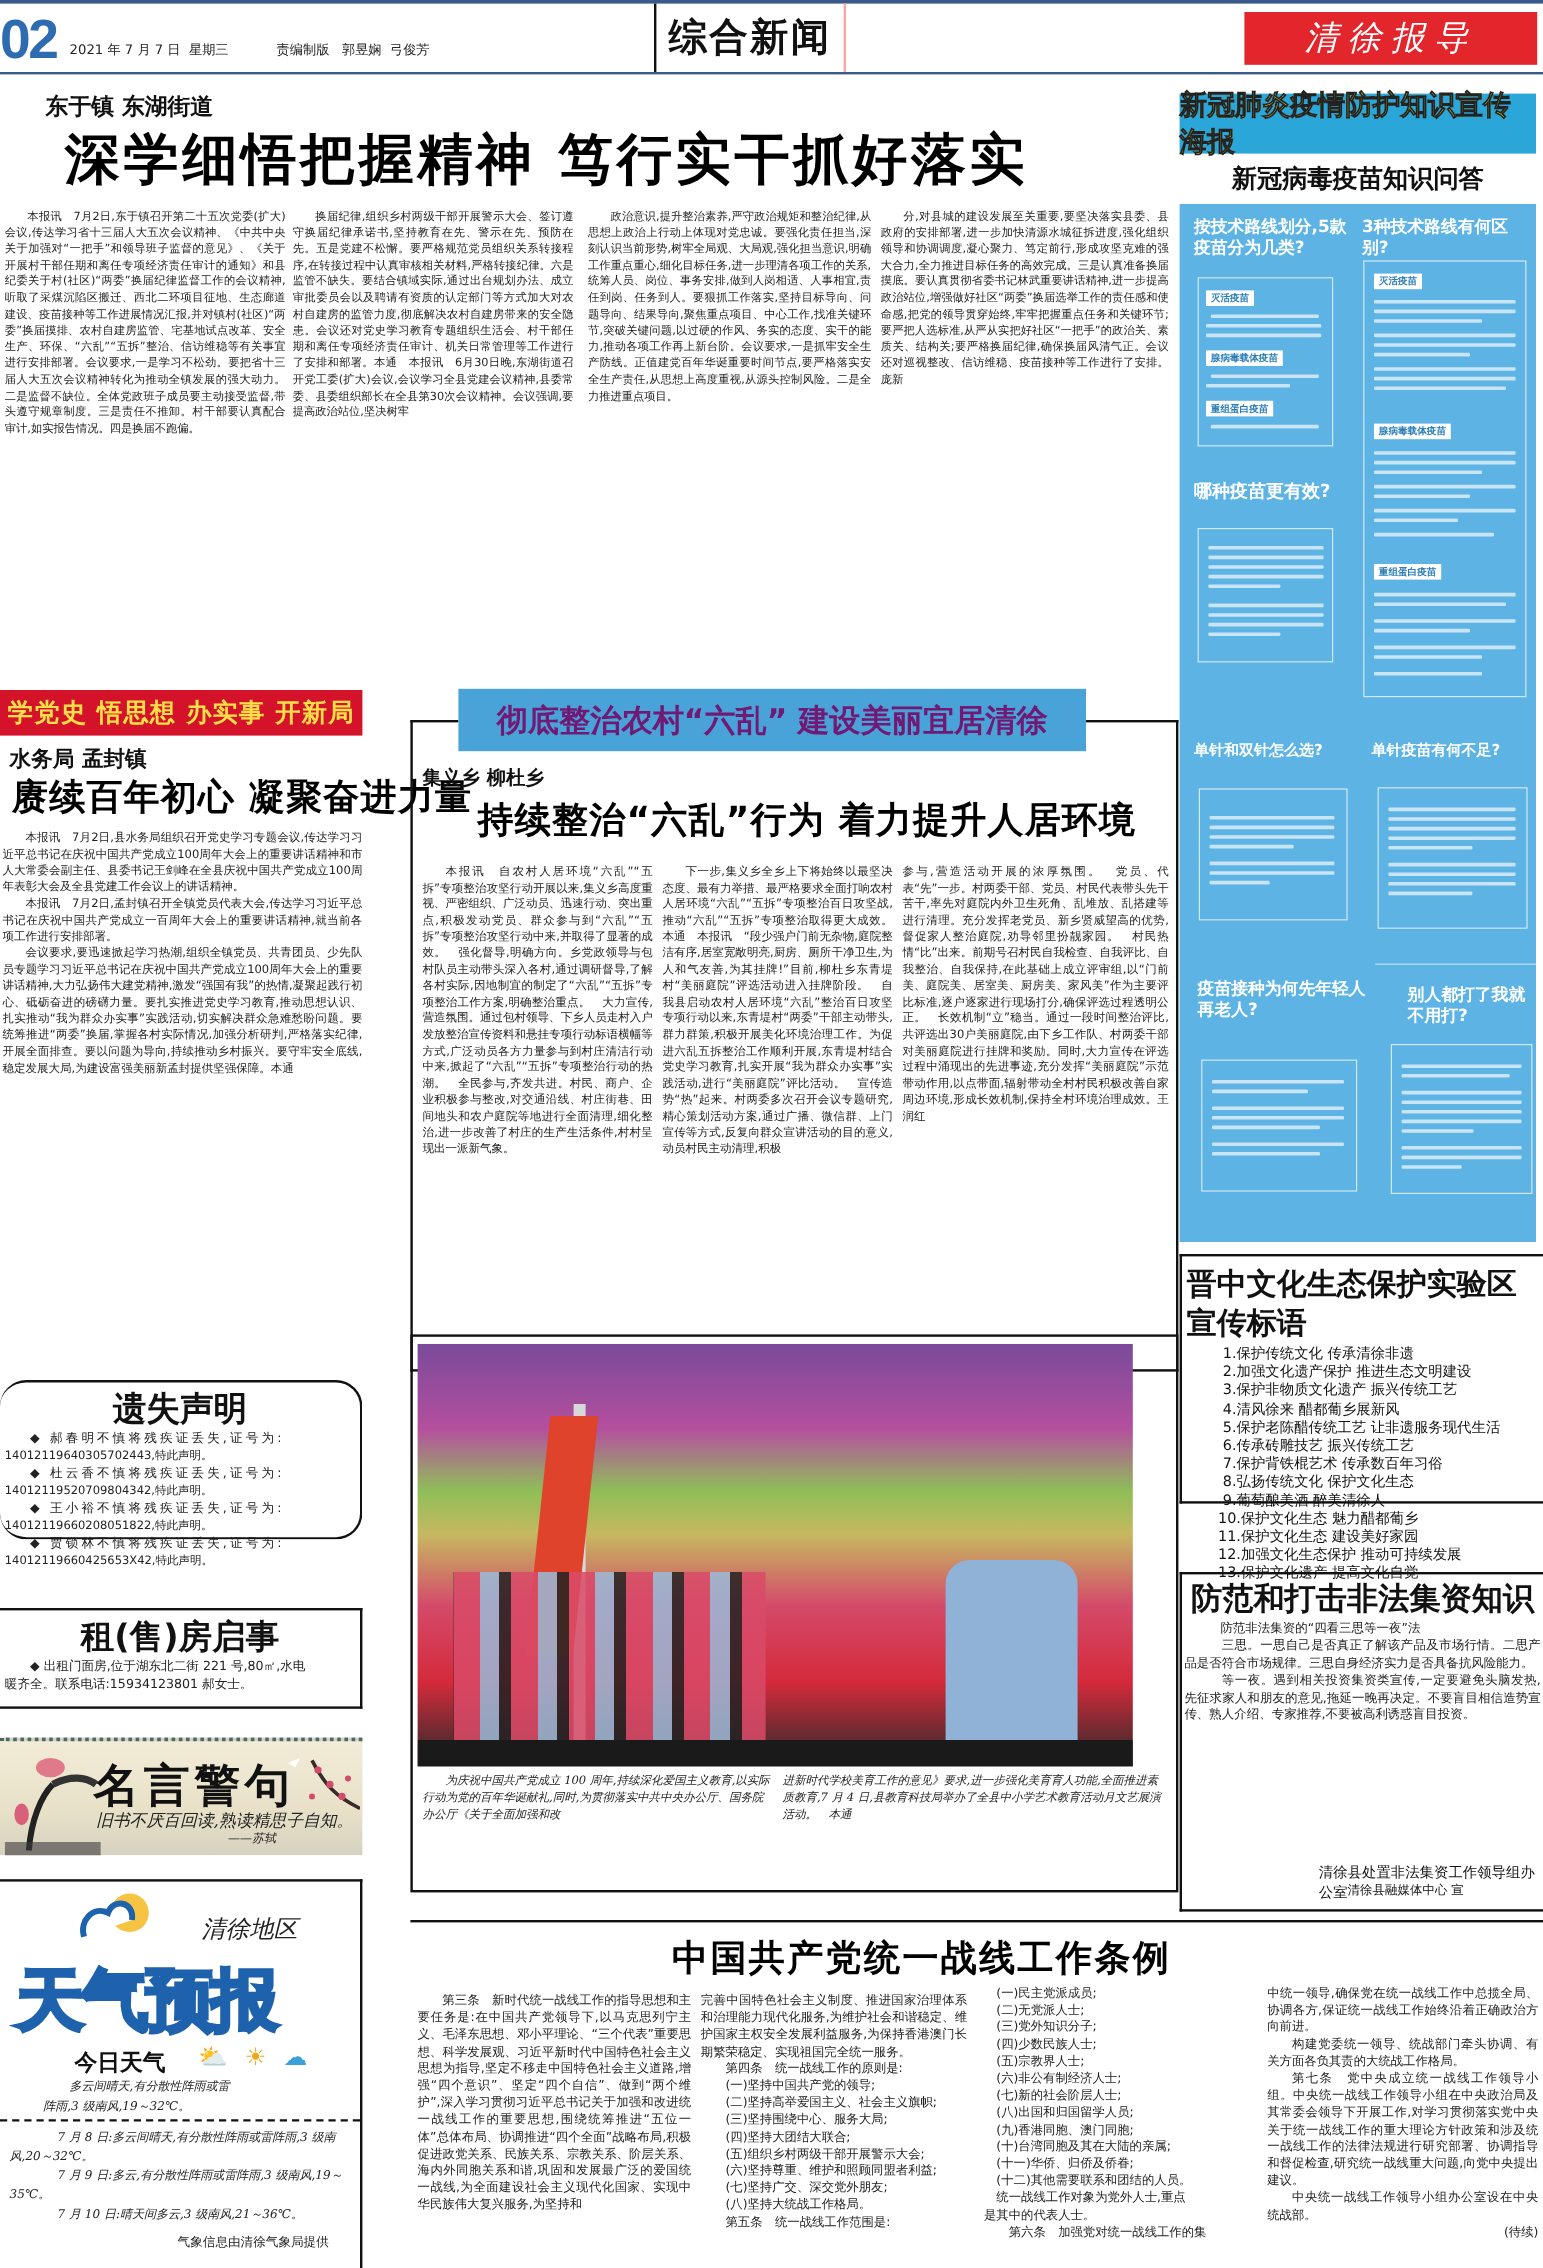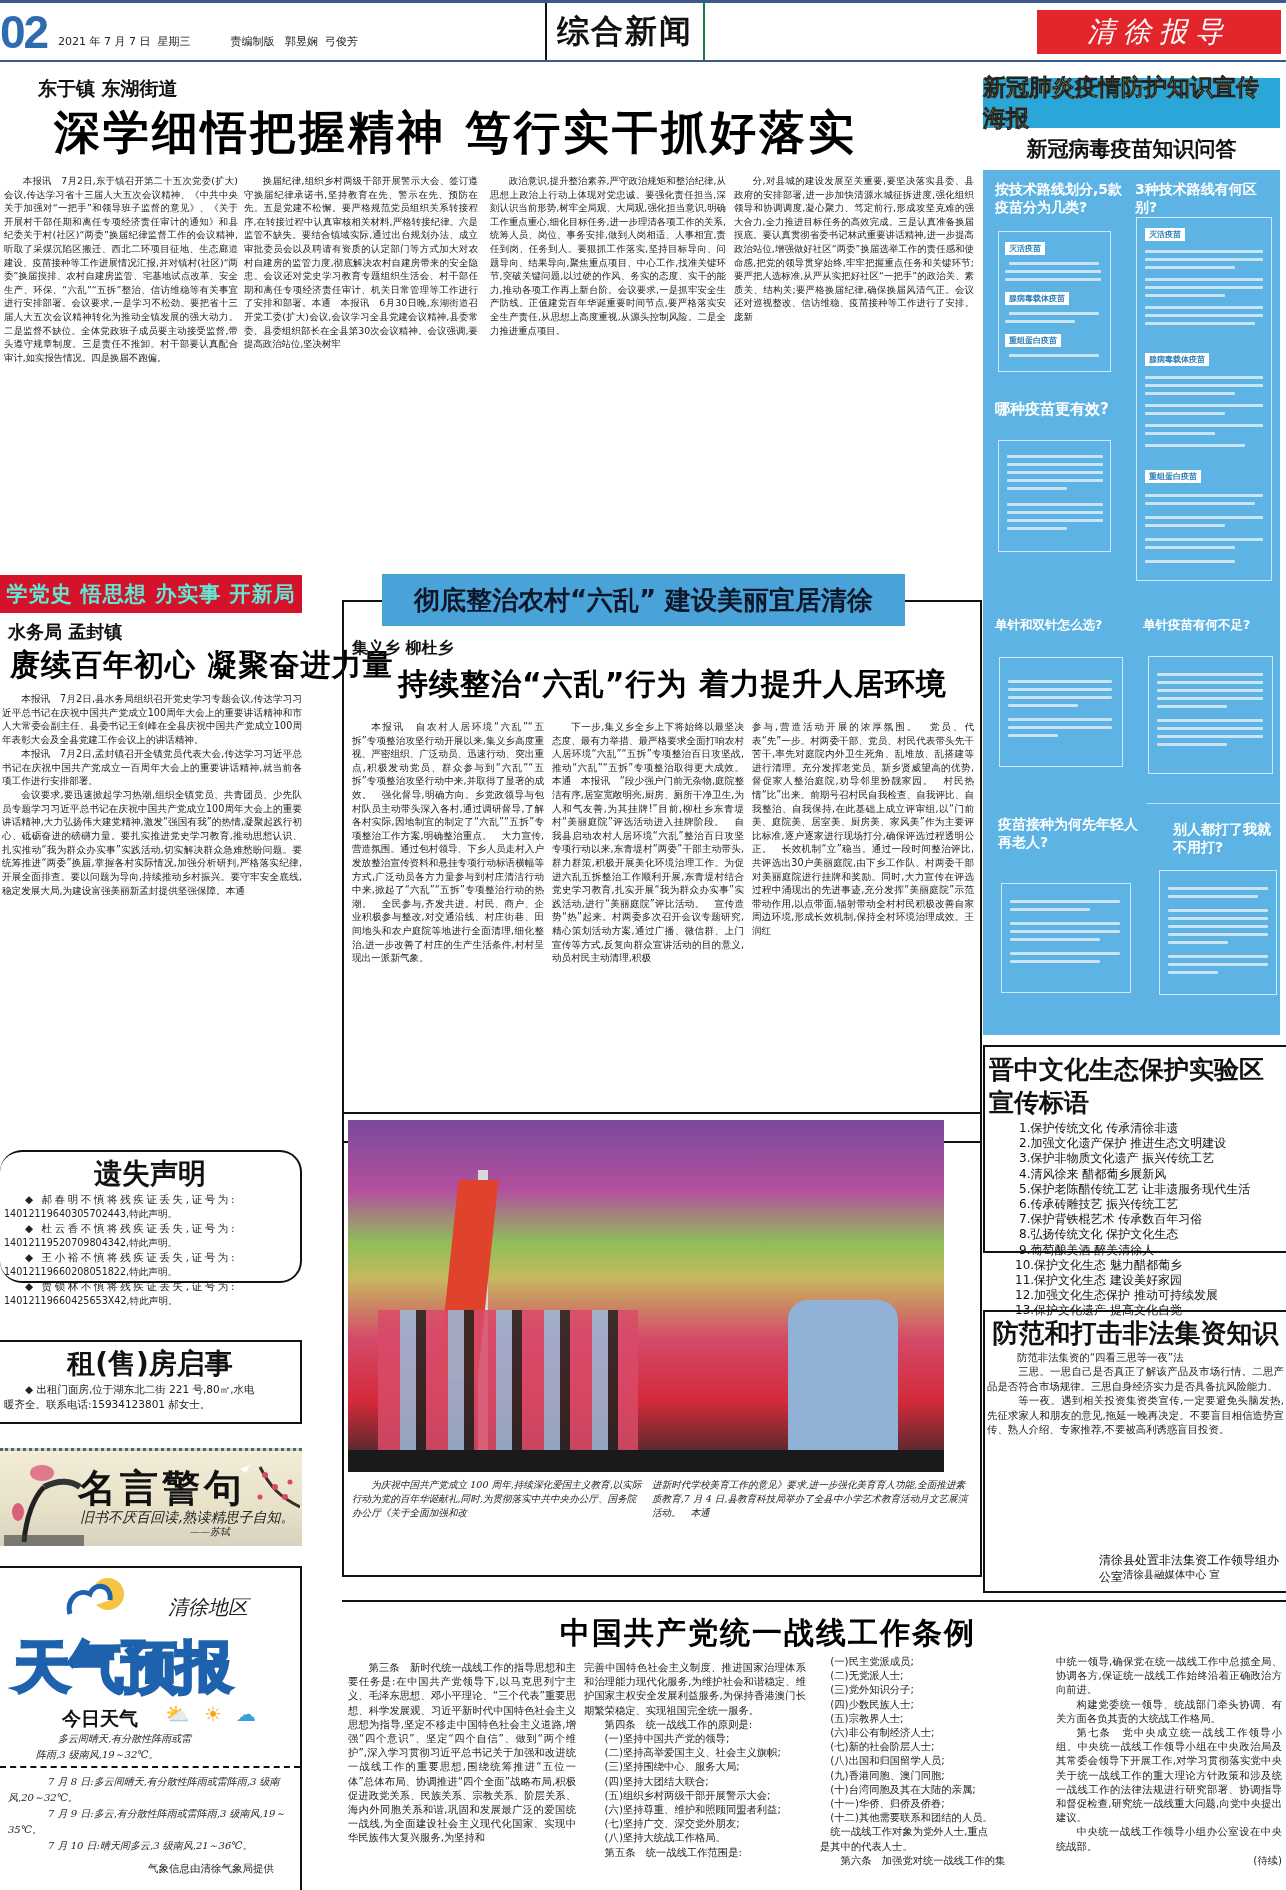--- a/index.html
+++ b/index.html
@@ -6,21 +6,21 @@
   html, body { width: 1286px; height: 1890px; background: #fff; overflow: hidden; }
   body { position: relative; font-family: "DejaVu Sans", "Liberation Sans", sans-serif; color: #111; }
   .abs { position: absolute; }
   .serif { font-family: "DejaVu Serif", "Liberation Serif", serif; }
 
   
   .top-rule { left:0; top:0; width:1286px; height:3px; background:#3a5a8c; }
   .mast-rule { left:0; top:60px; width:1286px; height:2px; background:#3a5a8c; }
   .page-no { left:0; top:4px; font-family:"Liberation Sans", sans-serif; font-weight:bold; font-size:46px; color:#2f6bb0; letter-spacing:-2px; line-height:56px; }
   .mast-meta { left:58px; top:34px; font-size:11px; color:#222; white-space:pre; }
-  .section-box { left:545px; top:3px; width:160px; height:57px; border-left:2px solid #111; border-right:2px solid #15803d; display:flex; align-items:center; justify-content:center; }
+  .section-box { left:545px; top:3px; width:160px; height:57px; border-left:2px solid #111; border-right:2px solid #fca5a5; display:flex; align-items:center; justify-content:center; }
   .section-title { font-family:"DejaVu Serif", serif; font-size:32px; font-weight:bold; letter-spacing:2px; }
   .logo { left:1037px; top:10px; width:244px; height:44px; background:#e3262b; color:#fff; font-family:"DejaVu Serif", serif; font-style:italic; font-size:28px; display:flex; align-items:center; justify-content:center; letter-spacing:8px; }
 
   
   .kicker { font-family:"DejaVu Serif", serif; font-size:19px; font-weight:bold; }
   .headline { font-weight:bold; color:#000; letter-spacing:1px; }
   .body-col { font-size:9.4px; line-height:13.6px; color:#222; text-align:justify; overflow:hidden; }
   .body-col p { text-indent:2em; }
 
   
@@ -28,41 +28,41 @@
   .poster-head span { font-size:23px; font-weight:bold; color:#f5e13a; -webkit-text-stroke:0.6px #222; letter-spacing:0px; }
   .poster-sub { left:983px; top:128px; width:297px; height:42px; display:flex; align-items:center; justify-content:center; font-size:21px; font-weight:bold; }
   .poster { left:983px; top:170px; width:297px; height:865px; background:#5db4e4; overflow:hidden; }
   .pq { position:absolute; color:#fff; font-weight:bold; font-size:14px; line-height:18px; }
   .pbox { position:absolute; border:1.5px solid #cfe8f7; }
   .pline { position:absolute; height:3px; background:#c8e4f5; border-radius:1px; }
   .ptag { position:absolute; background:#fff; color:#2d7fb8; font-size:8px; padding:1px 4px; font-weight:bold; }
 
   
   .red-banner { left:0; top:575px; width:302px; height:38px; background:#d4132b; display:flex; align-items:center; justify-content:center; }
-  .red-banner span { color:#5eead4; font-size:21px; font-weight:bold; letter-spacing:1px; }
+  .red-banner span { color:#fde047; font-size:21px; font-weight:bold; letter-spacing:1px; }
 
   
   .frame { border:2px solid #111; }
 
   
   .ad-title { font-weight:bold; text-align:center; color:#111; }
   .ad-line { font-size:10.5px; line-height:14.5px; color:#222; }
 
   
   .quote-banner { left:0; top:1448px; width:302px; height:98px; background:linear-gradient(180deg,#f2ecd8 0%,#e8e1c8 60%,#d7d2c0 100%); border-top:3px dotted #4a6a6a; overflow:hidden; }
 
   
   .wx-logo { font-size:56px; font-weight:bold; color:#fff; -webkit-text-stroke:3px #1e62ad; letter-spacing:-2px; }
 
   
   .six-frame { left:342px; top:600px; width:640px; height:543px; border:2px solid #111; border-top:none; }
   .six-top-l { left:342px; top:600px; width:40px; height:2px; background:#111; }
   .six-top-r { left:905px; top:600px; width:77px; height:2px; background:#111; }
   .six-banner { left:382px; top:574px; width:523px; height:52px; background:#4aa3d8; display:flex; align-items:center; justify-content:center; }
-  .six-banner span { font-size:26px; font-weight:bold; color:#0f172a; letter-spacing:0px; }
+  .six-banner span { font-size:26px; font-weight:bold; color:#701a75; letter-spacing:0px; }
 
   
   .photo-frame { left:342px; top:1112px; width:640px; height:465px; border:2px solid #111; }
   .photo { left:348px; top:1120px; width:596px; height:352px; overflow:hidden; background:linear-gradient(180deg,#7a4a9a 0%,#b44f9e 20%,#8fbf58 35%,#c6b860 45%,#d44a6a 62%,#d42a3a 80%,#2a2a2a 100%); }
   .caption { font-size:9.6px; line-height:14px; color:#222; font-style:italic; font-family:"DejaVu Serif", serif; }
 
   
   .reg-rule { left:342px; top:1600px; width:944px; height:2px; background:#111; }
 
   

